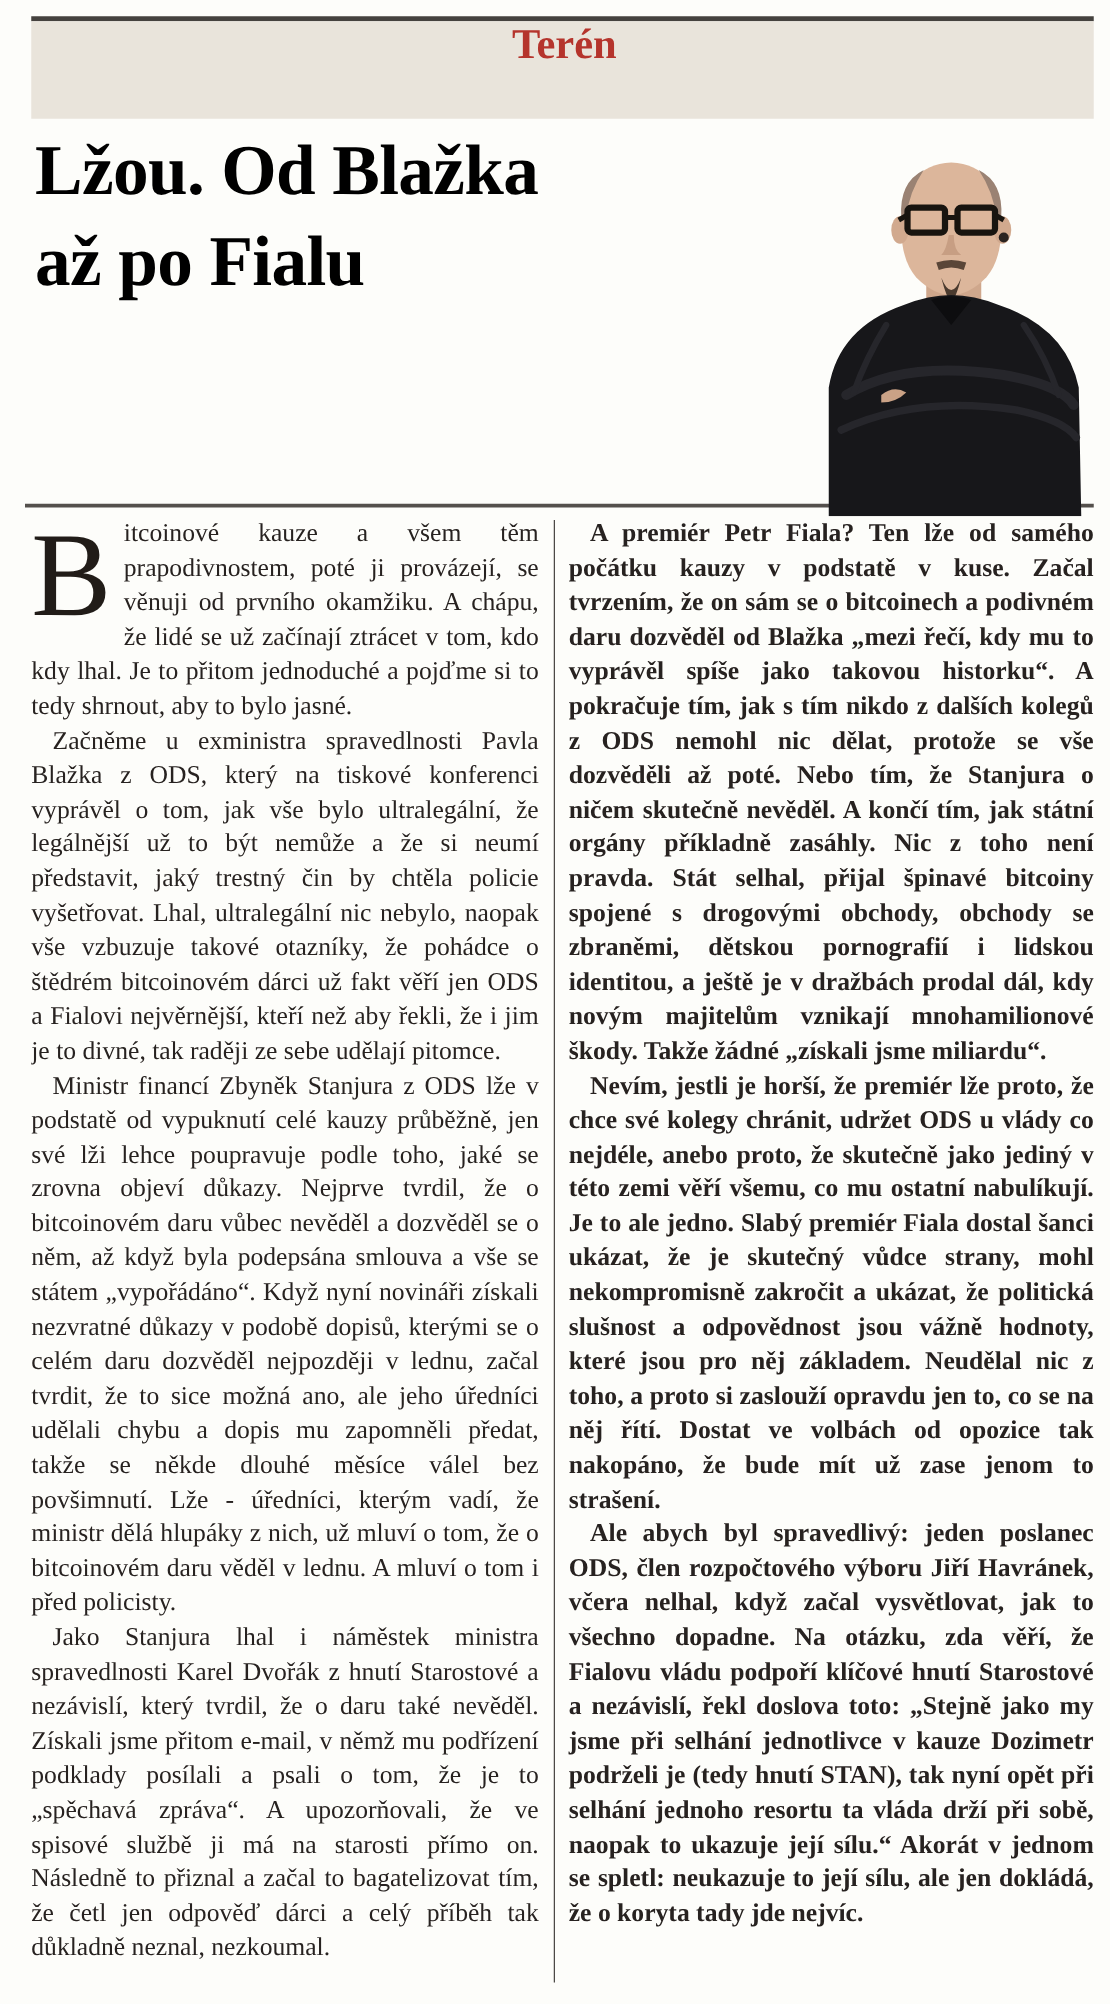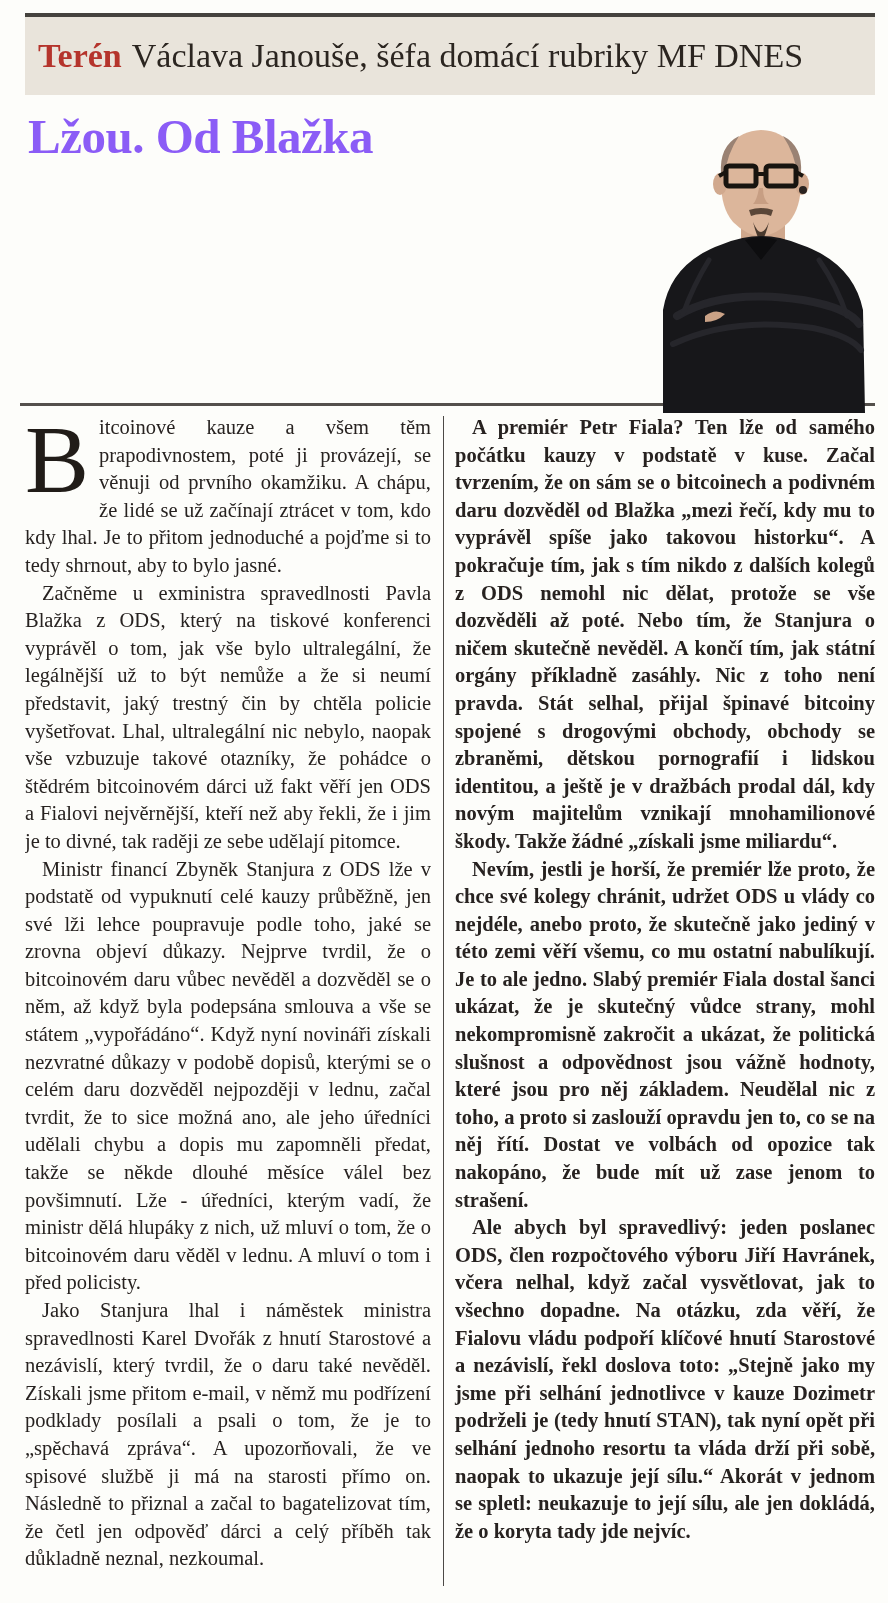--- a/index.html
+++ b/index.html
@@ -13,31 +13,32 @@
   .top-rule{
     position:absolute;left:25px;right:13px;top:13px;height:4px;
     background:#45423e;
   }
   .kicker{
     position:absolute;left:25px;right:13px;top:17px;height:78px;
     background:#e9e4db;
     display:flex;align-items:center;
     padding-left:13px;box-sizing:border-box;
     font-size:34px;
+    flex-direction:column;
   }
   .kicker-label{
     color:#b5342c;font-weight:700;margin-right:10px;
   }
   .kicker-byline{
     color:#2b2520;font-weight:500;
   }
   .headline{
     position:absolute;left:28px;top:100px;width:600px;
-    font-size:49px;line-height:73px;font-weight:700;
-    color:#8b5cf6;letter-spacing:-0.5px;
+    font-size:57px;line-height:73px;font-weight:700;
+    color:#000000;letter-spacing:-0.5px;
     margin:0;
   }
   .headline div{white-space:nowrap;}
   .photo{
     position:absolute;top:110px;right:13px;width:222px;height:303px;
     z-index:2;
   }
   .body-rule{
     position:absolute;left:20px;right:13px;top:403px;height:3px;
     background:#54504c;z-index:1;
@@ -65,25 +66,25 @@
     color:#211c18;
   }
 </style>
 </head>
 <body>
 
 <div class="top-rule"></div>
 
 <div class="kicker">
   <span class="kicker-label">Terén</span>
-  <span class="kicker-byline">Václava Janouše, šéfa domácí rubriky MF DNES</span>
 </div>
 
 <h1 class="headline">
   <div>Lžou. Od Blažka</div>
+  <div>až po Fialu</div>
 </h1>
 
 <div class="photo">
   <svg width="222" height="303" viewBox="0 0 222 303" xmlns="http://www.w3.org/2000/svg">
 
     <rect x="88" y="100" width="44" height="40" fill="#cfa78c"></rect>
 
     <path d="M68,72 Q68,22 108,20 Q148,22 148,72 Q148,98 136,112 Q122,126 108,126 Q94,126 80,112 Q68,98 68,72 Z" fill="#dcb69b"></path>
 
     <path d="M68,64 Q66,36 86,26 Q74,44 72,64 Z" fill="#9a8273"></path>

